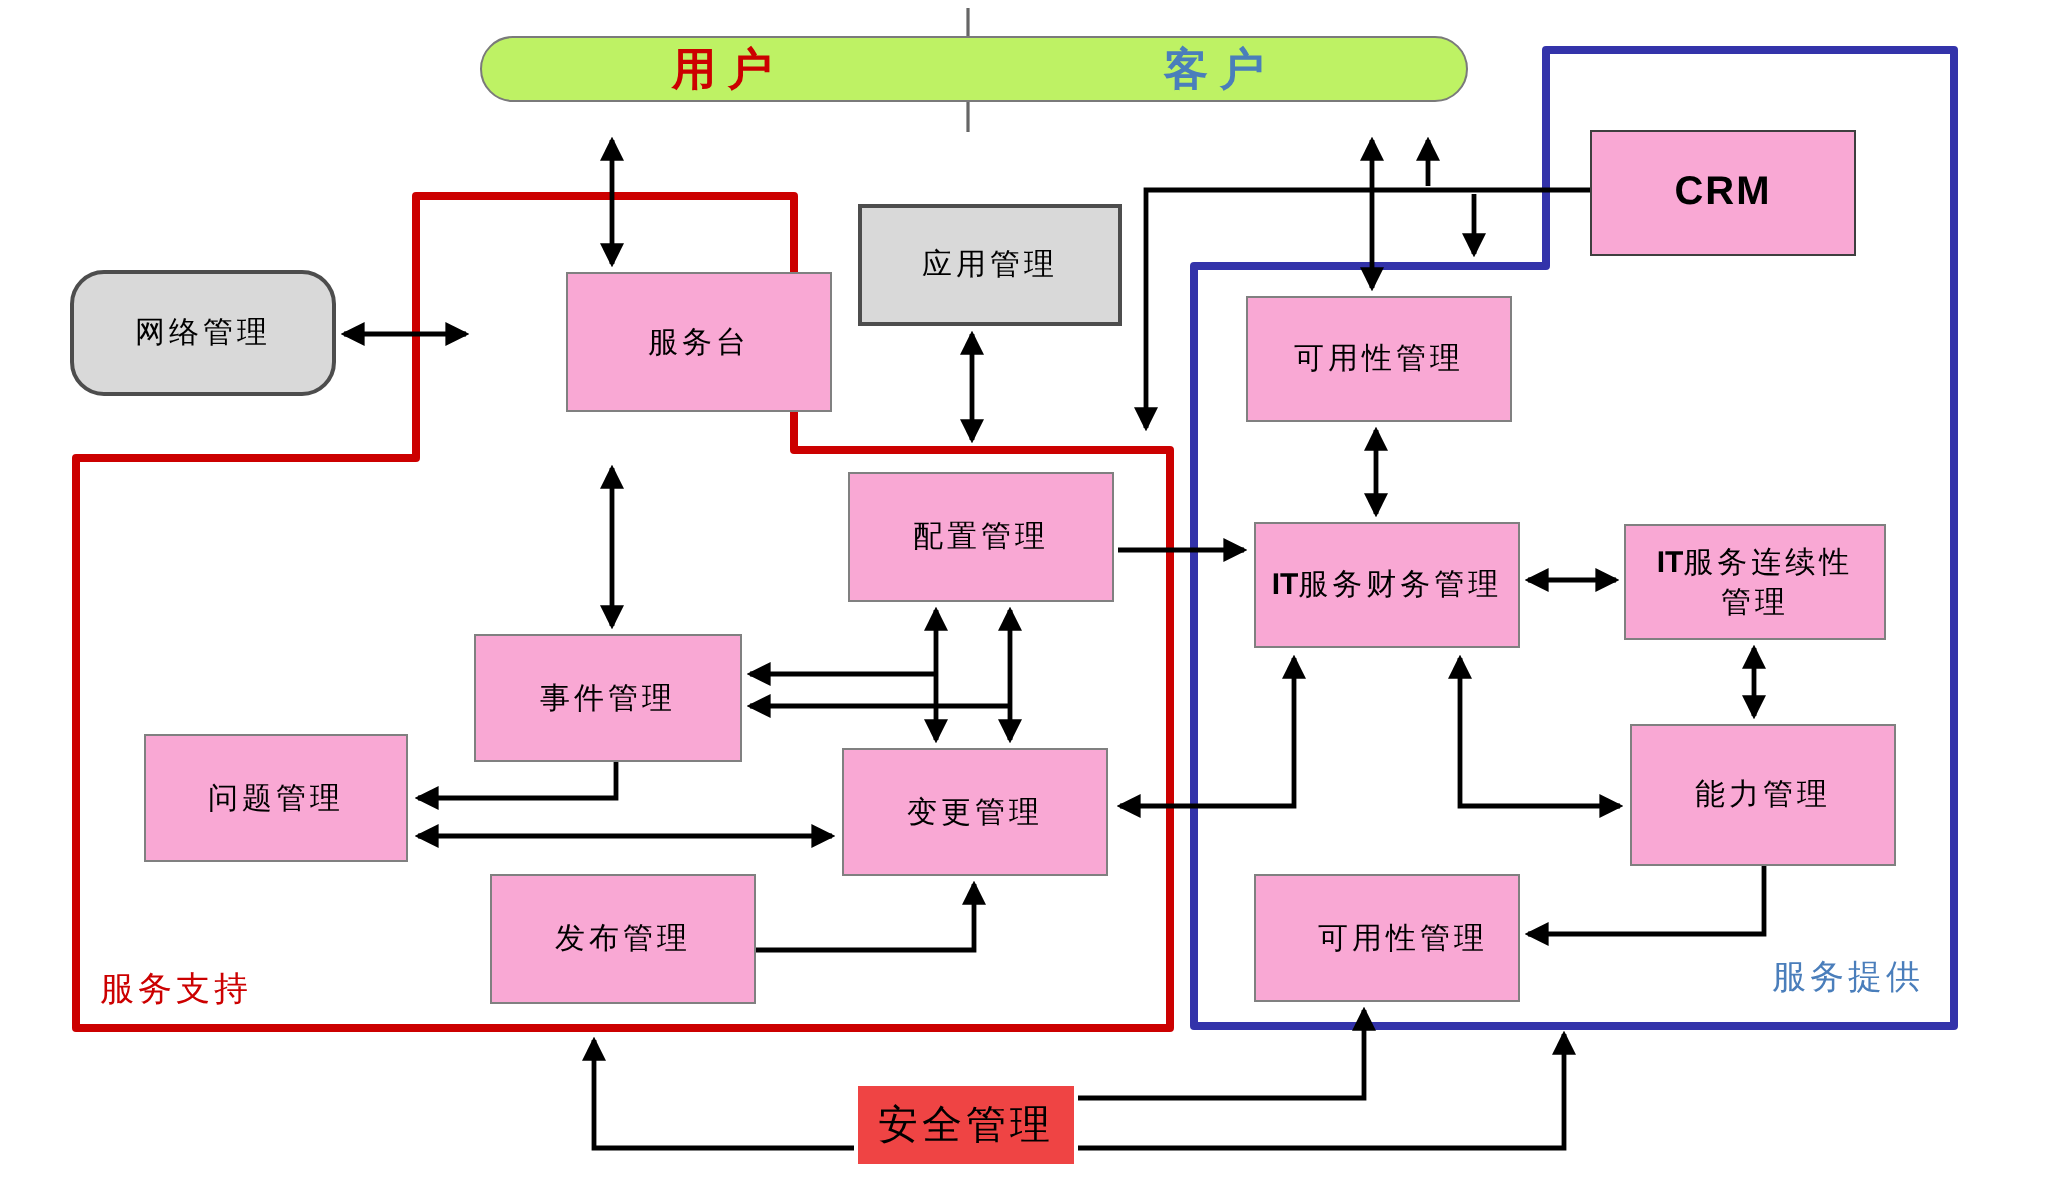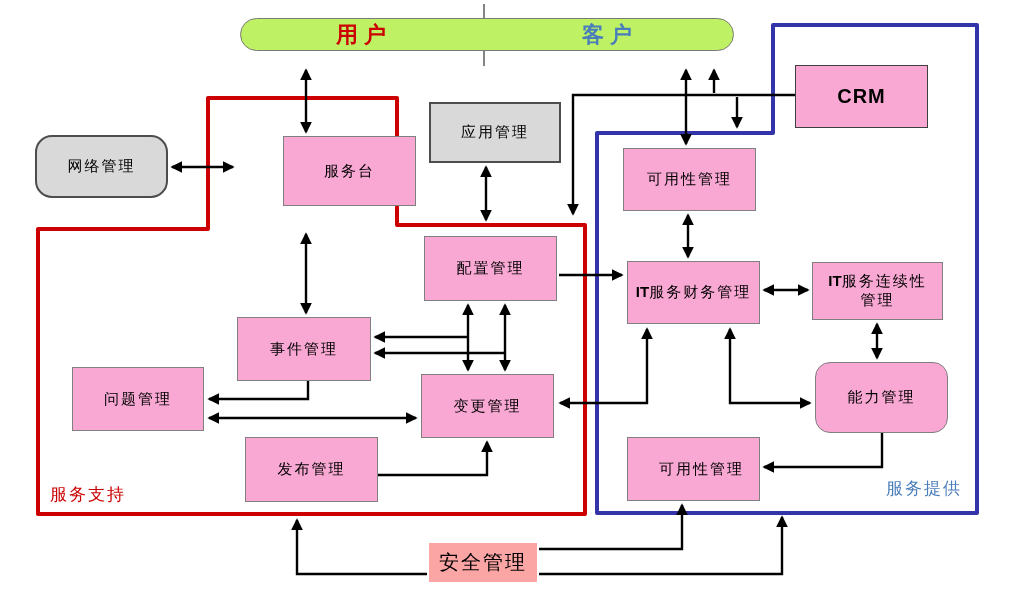--- a/index.html
+++ b/index.html
@@ -21,21 +21,21 @@
     background:#bef264;border:1px solid #7a7a7a;border-radius:17px;box-sizing:border-box;
   }
   .pill span{flex:1;text-align:center;font-size:22px;letter-spacing:6px;font-weight:bold;}
   .pill .user{color:#CC0000;}
   .pill .customer{color:#4A7EBB;}
   .region-label{position:absolute;z-index:2;font-size:17px;letter-spacing:2px;}
   .region-label.support{color:#CC0000;}
   .region-label.delivery{color:#4A7EBB;}
   .security{
     position:absolute;z-index:2;display:flex;align-items:center;justify-content:center;
-    background:#fca5a5;font-size:20px;letter-spacing:2px;color:#000;
+    background:#ef4444;font-size:20px;letter-spacing:2px;color:#000;
   }
   .cn{stroke:#000;stroke-width:2.4;fill:none;}
   .rg{fill:none;stroke-linejoin:round;}
 </style>
 </head>
 <body>
 
 <div class="canvas">
 
   <svg class="layer" width="1024" height="595" viewBox="0 0 1024 595">
@@ -106,21 +106,21 @@
     </span>
     <span>管理</span>
   </div>
 
   <div class="box" style="left:237px;top:317px;width:134px;height:64px;">事件管理</div>
 
   <div class="box" style="left:72px;top:367px;width:132px;height:64px;">问题管理</div>
 
   <div class="box" style="left:421px;top:374px;width:133px;height:64px;">变更管理</div>
 
-  <div class="box" style="left:815px;top:362px;width:133px;height:71px;border-radius:15px;">能力管理</div>
+  <div class="box" style="left:815px;top:362px;width:133px;height:71px;">能力管理</div>
 
   <div class="box" style="left:245px;top:437px;width:133px;height:65px;">发布管理</div>
 
   <div class="box" style="left:627px;top:437px;width:133px;height:64px;padding-left:16px;">可用性管理</div>
 
   <div class="security" style="left:429px;top:543px;width:108px;height:39px;">安全管理</div>
 
   <div class="region-label support" style="left:50px;top:483px;">服务支持</div>
   <div class="region-label delivery" style="left:886px;top:477px;">服务提供</div>
 

